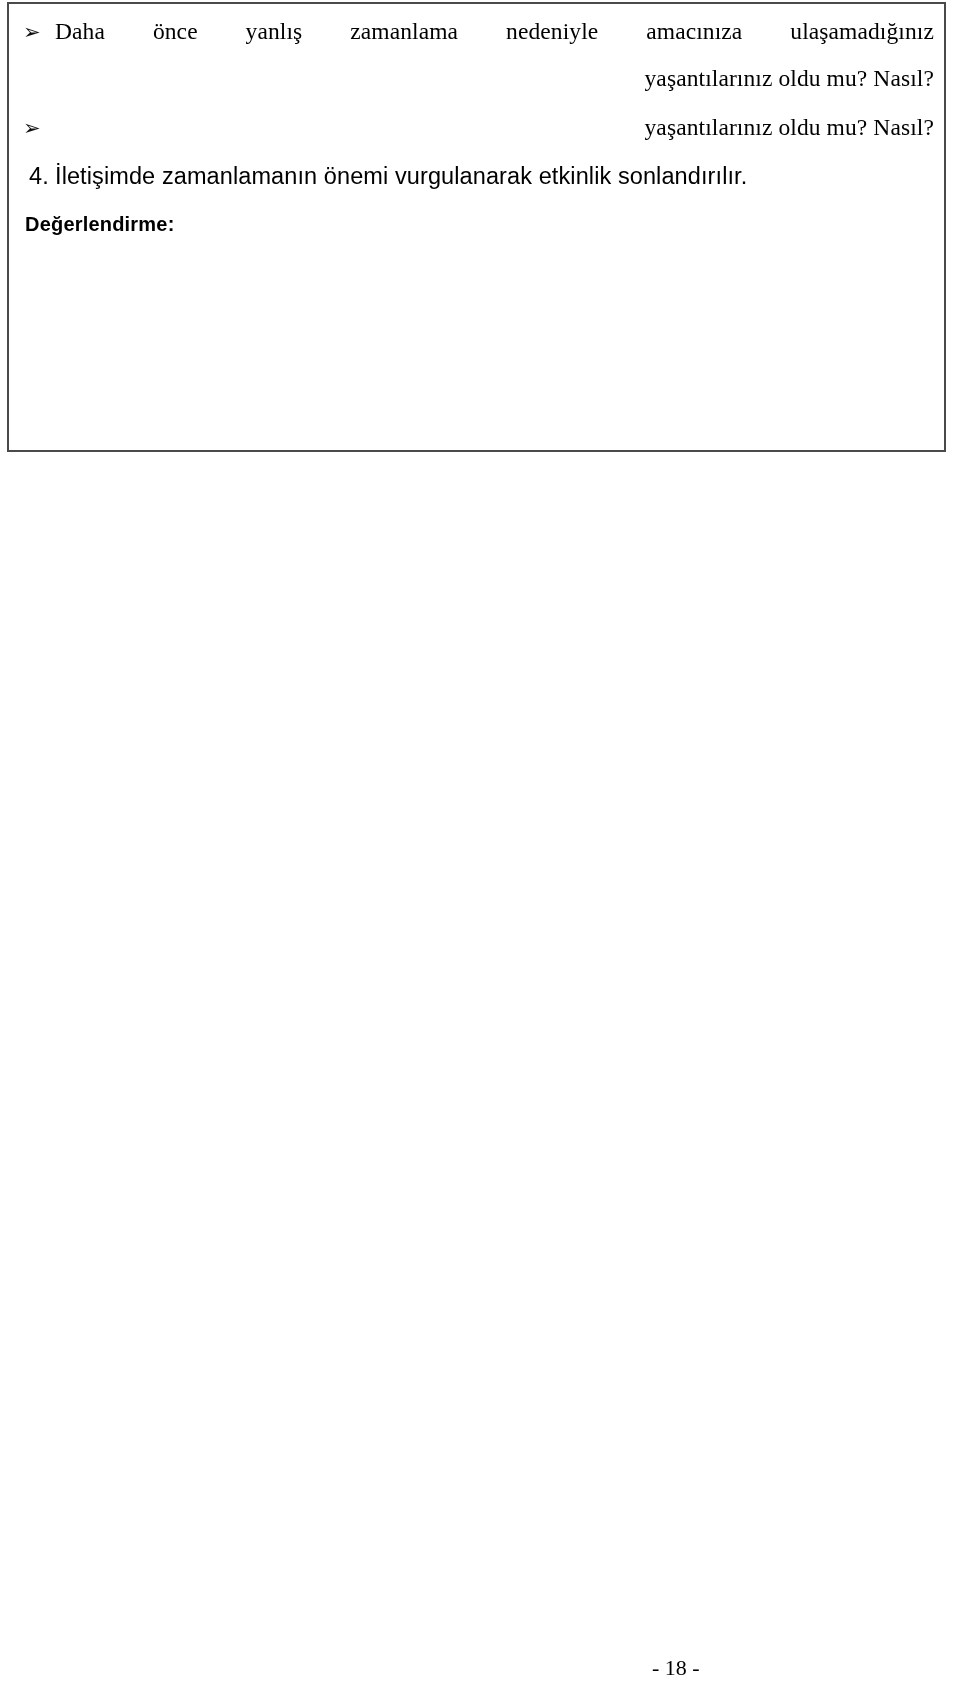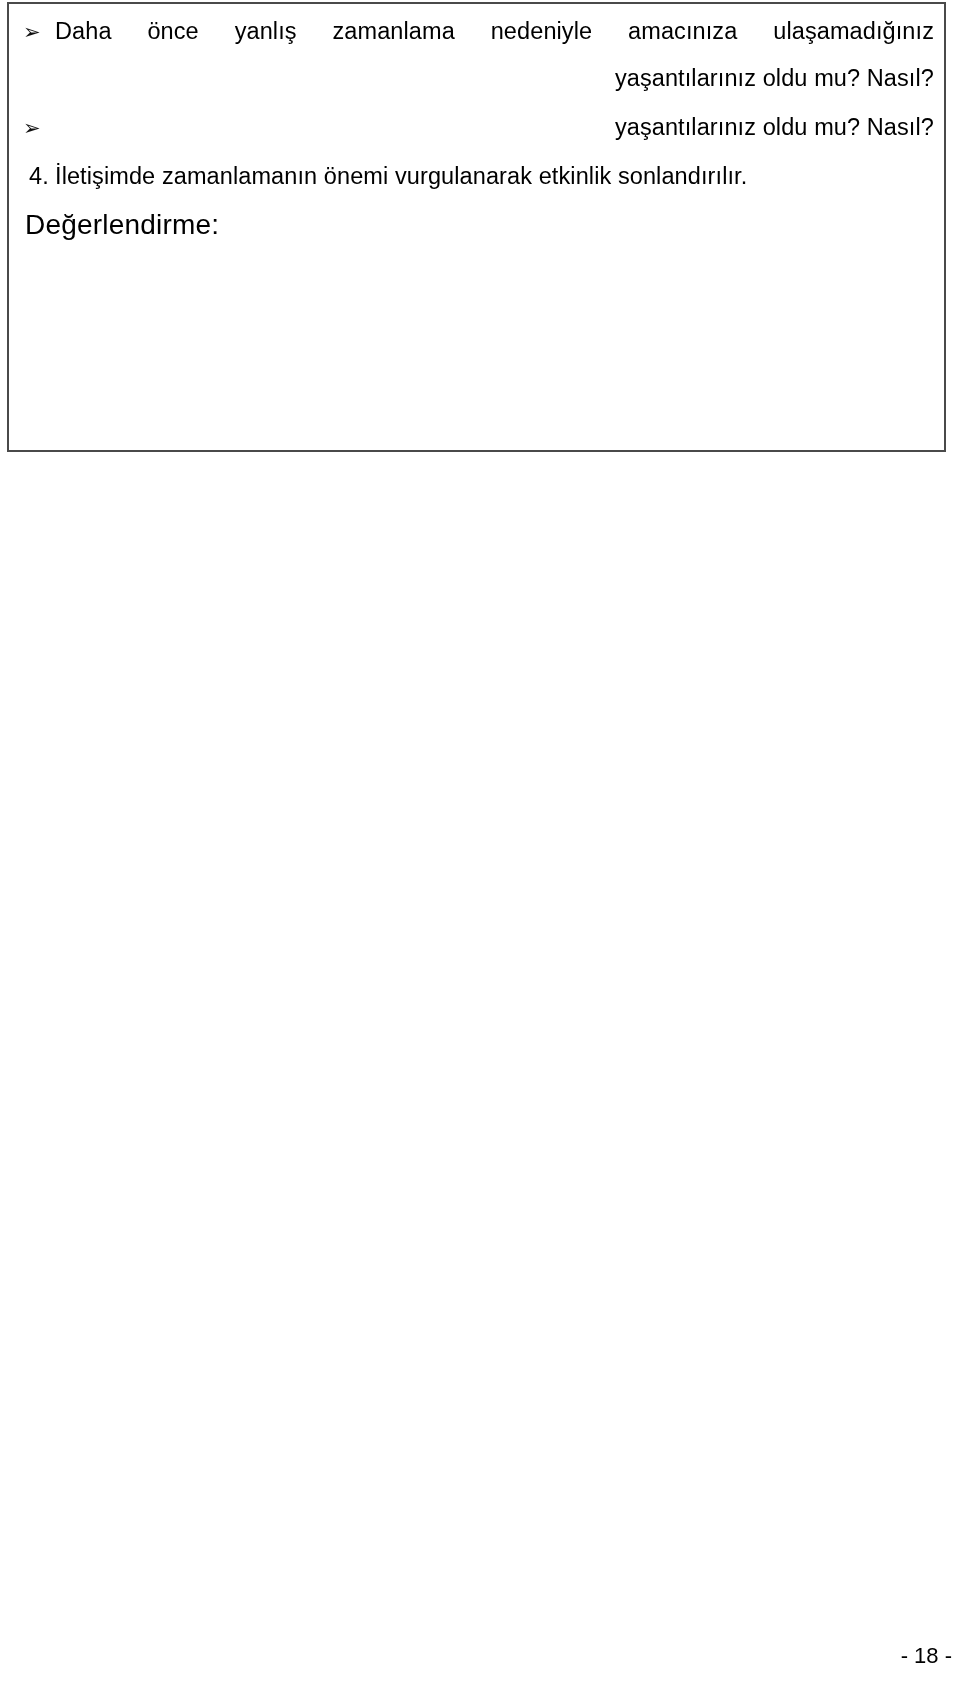--- a/index.html
+++ b/index.html
@@ -61,20 +61,21 @@
     top: 0;
     width: 24px;
     font-size: 21px;
     line-height: 47px;
     text-align: left;
     color: #111111;
   }
 
   .bullet-item .bullet-text {
     display: block;
+    font-family: Liberation Serif, serif;
   }
 
   
   .bullet-item .line-a {
     display: block;
     text-align: justify;
     text-align-last: justify;
   }
 
   .bullet-item .line-b {
@@ -99,34 +100,34 @@
     top: 0;
     width: 28px;
     line-height: 47px;
     font-size: 23.5px;
   }
 
   
   .section-heading {
     margin: 1px 0 0 0;
     padding-left: 8px;
-    font-size: 28px;
+    font-size: 20px;
     line-height: 47px;
-    font-weight: normal;
+    font-weight: bold;
     letter-spacing: 0.2px;
   }
 
   
   .page-footer {
     position: absolute;
     right: 8px;
-    bottom: 18px;
+    bottom: 6px;
     width: 300px;
-    text-align: right;
-    font-family: Liberation Sans, sans-serif;
+    text-align: left;
+    font-family: Liberation Serif, serif;
     font-size: 22px;
     line-height: 26px;
     color: #000000;
   }
 </style>
 </head>
 <body>
 
 <div class="page">
 

